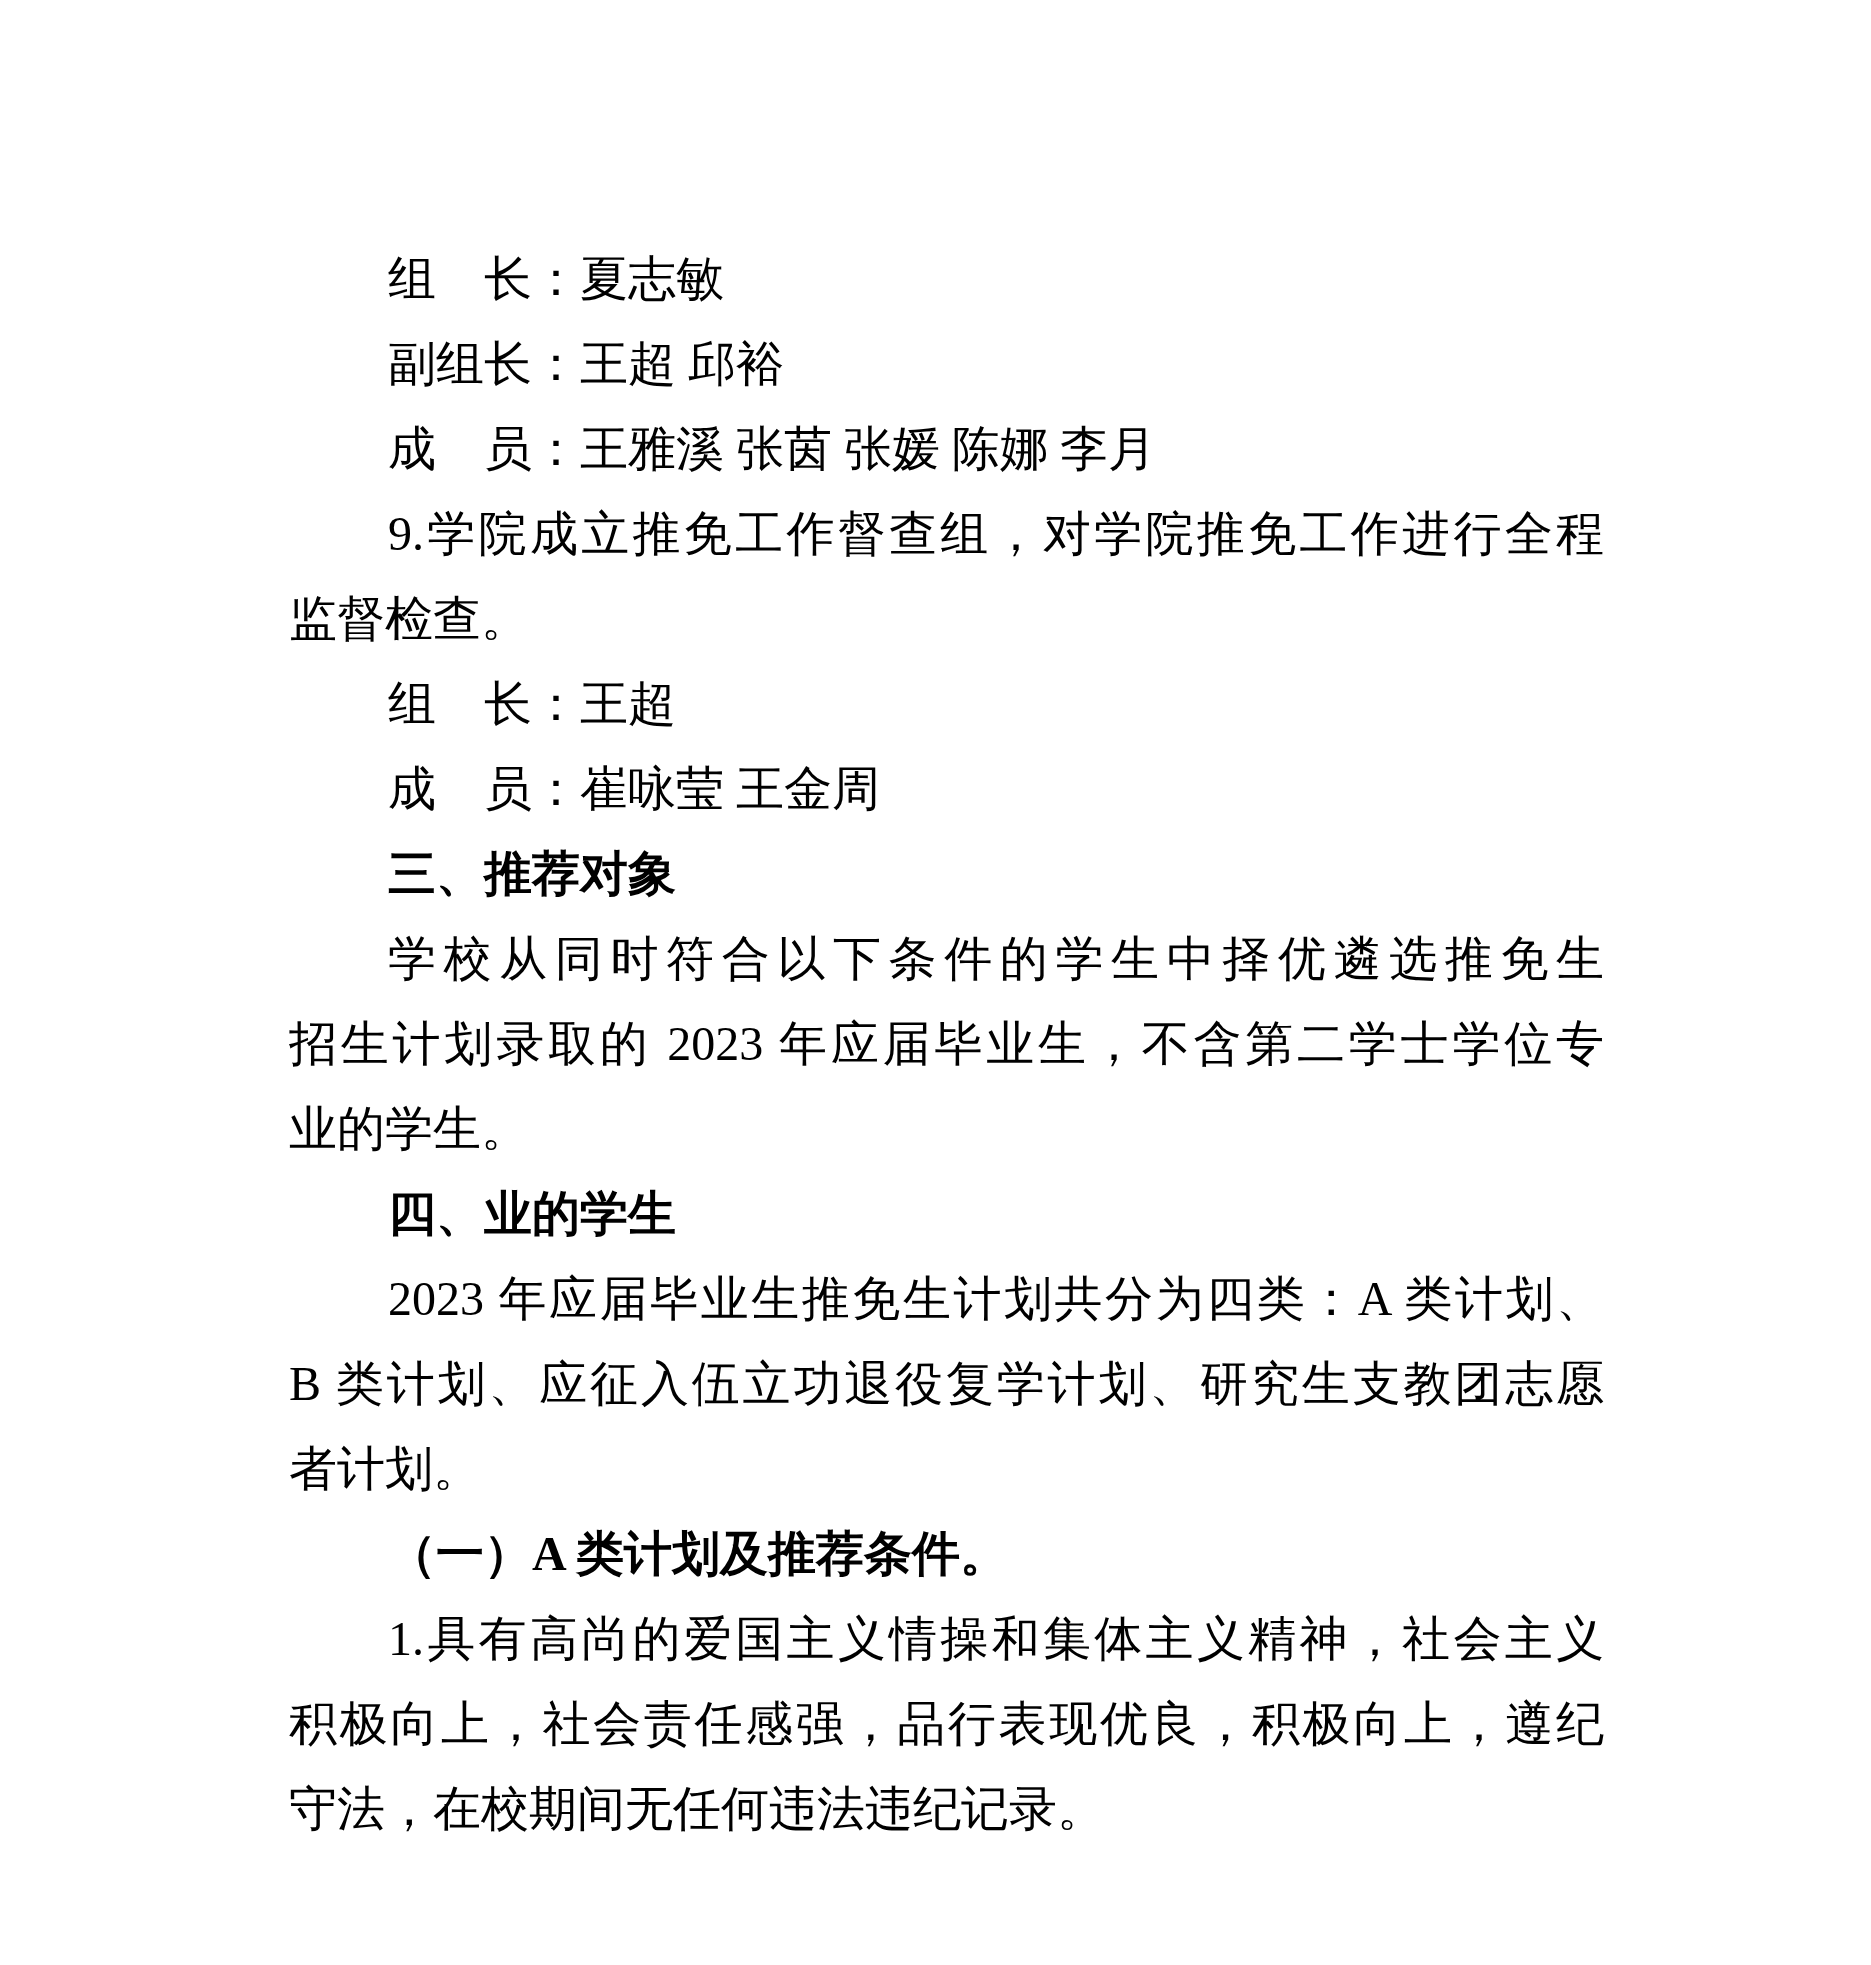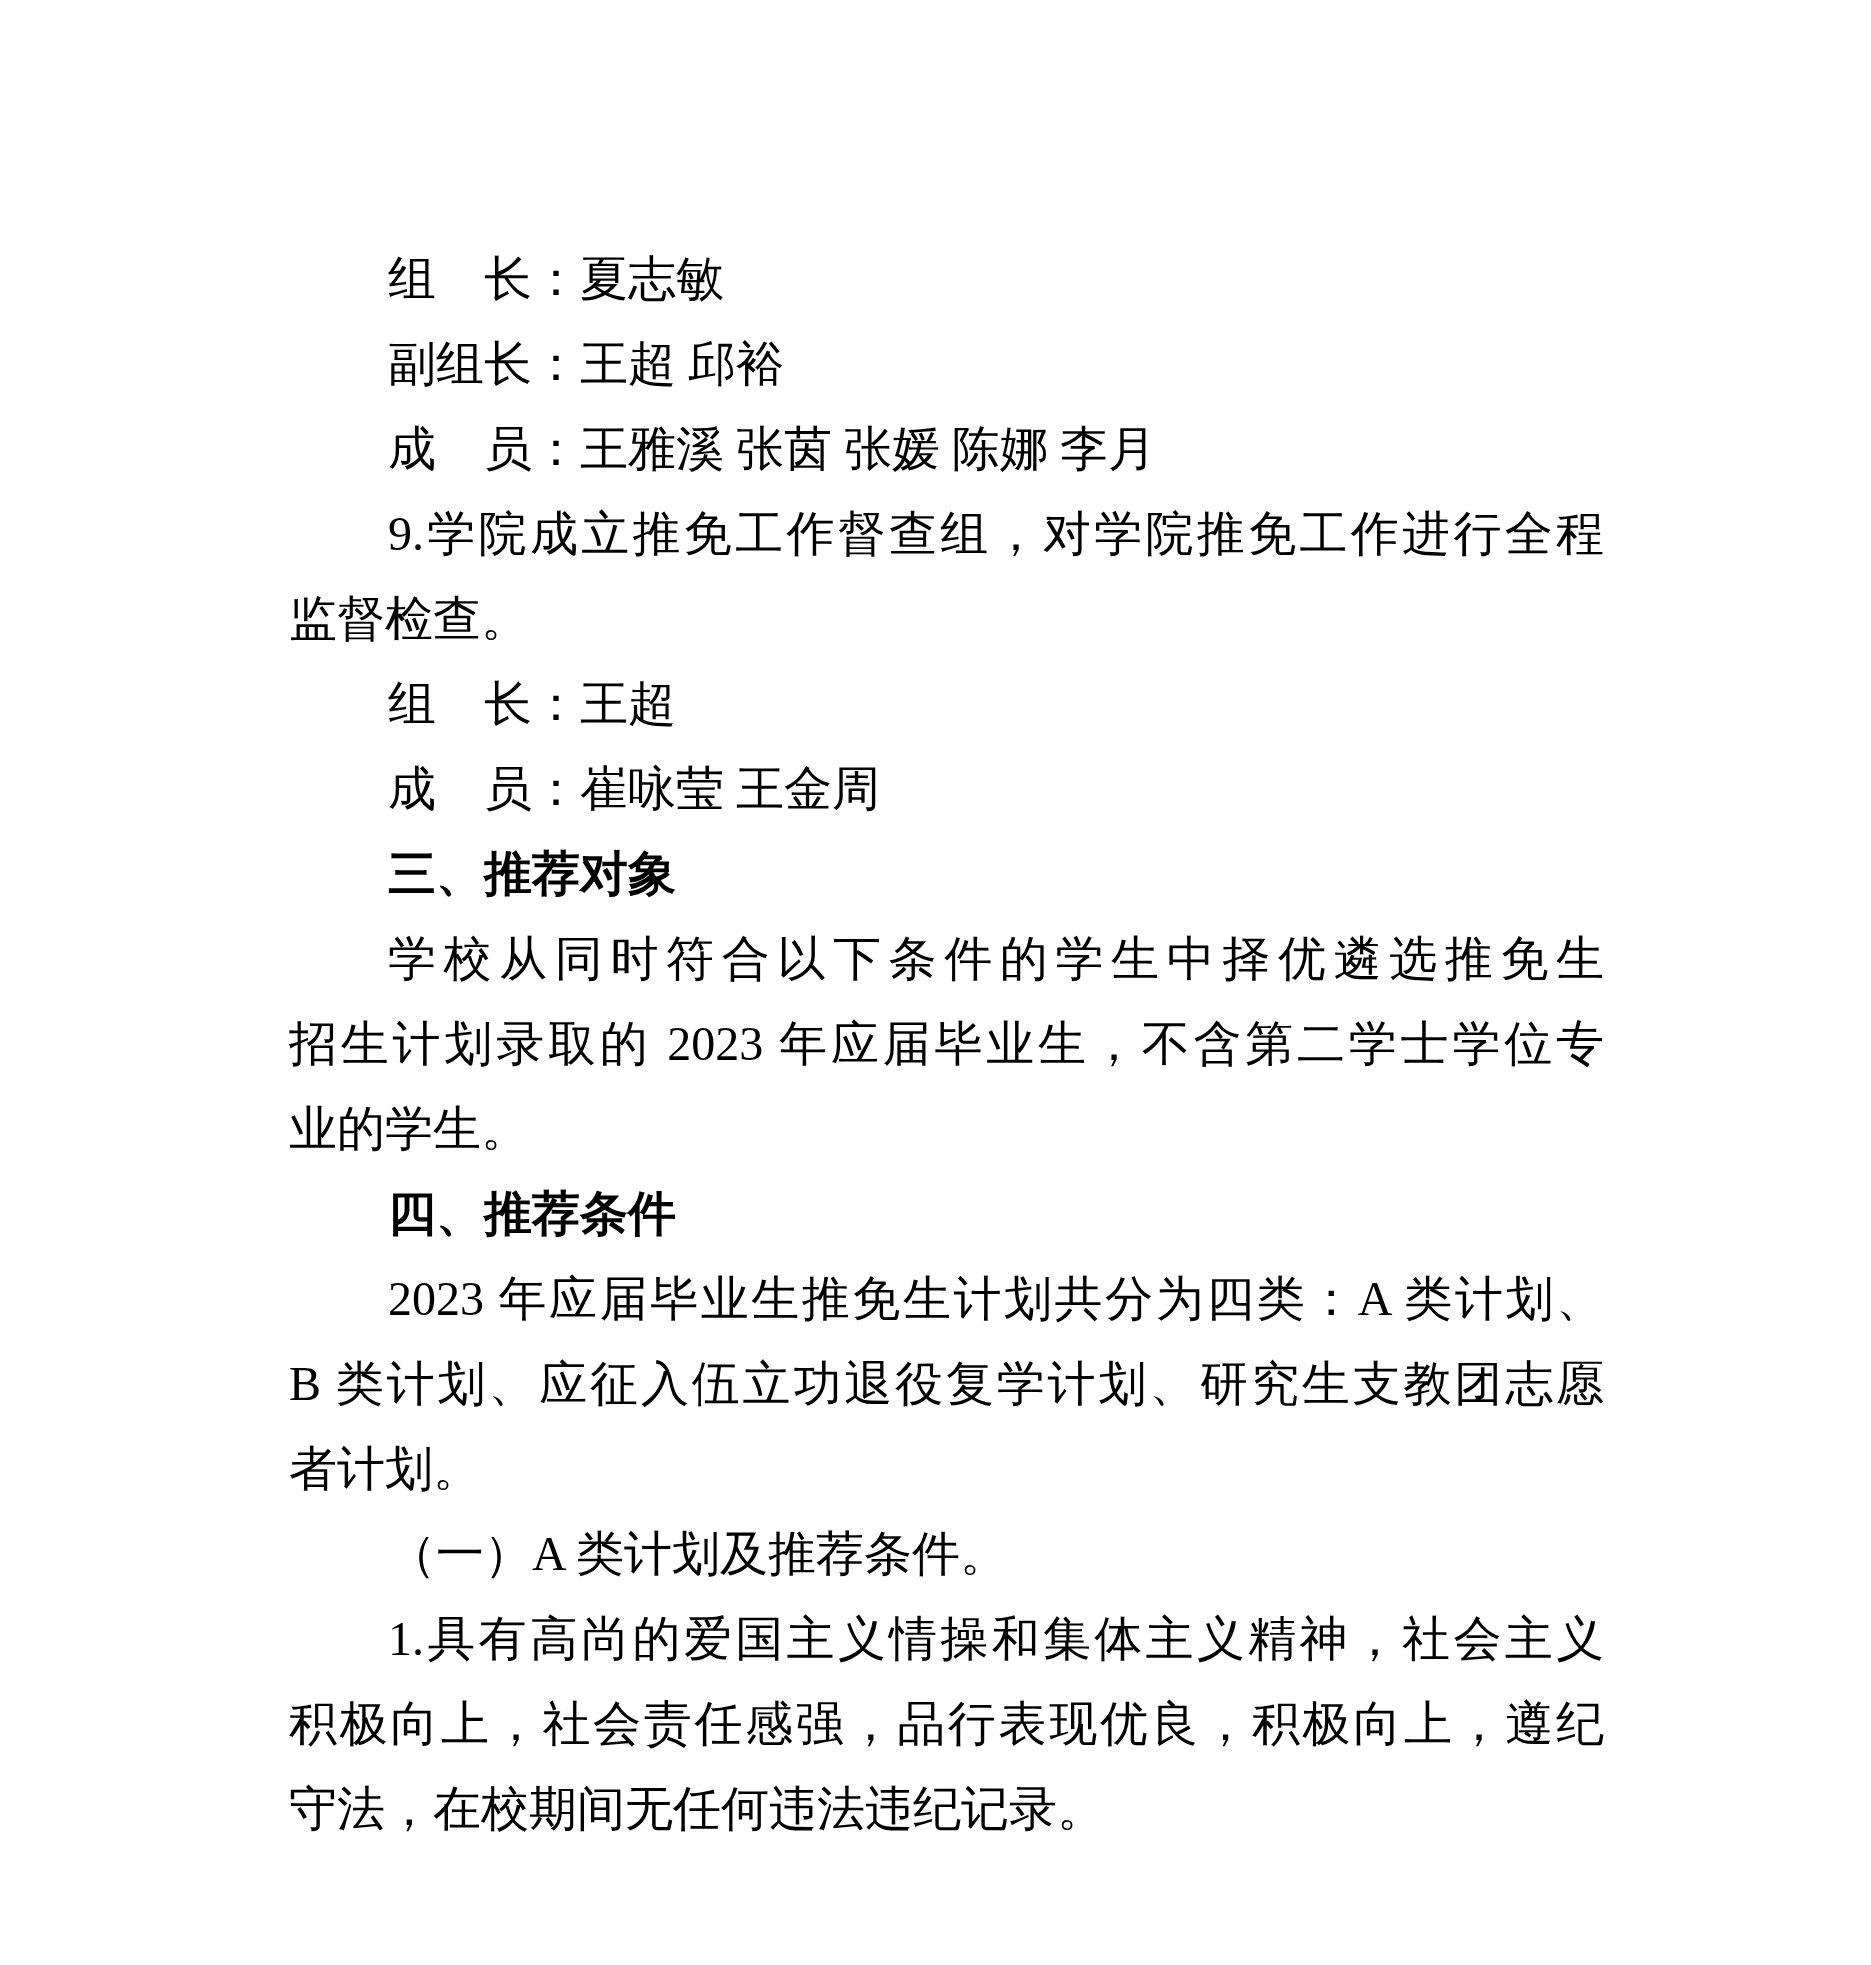--- a/index.html
+++ b/index.html
@@ -28,40 +28,40 @@
   .line.justify{
     text-align:justify;
     text-align-last:justify;
     text-justify:inter-ideograph;
   }
   .line.hei{
     font-family:"Liberation Sans","DejaVu Sans",sans-serif;
     font-weight:bold;
   }
   .line.bold{
-    font-weight:normal;
+    font-weight:bold;
   }
 </style>
 </head>
 <body>
 
 <div class="page">
   <div class="text-block" id="text-block">
       <div class="line indent">组　长：夏志敏</div>
       <div class="line indent">副组长：王超 邱裕</div>
       <div class="line indent">成　员：王雅溪 张茵 张媛 陈娜 李月</div>
       <div class="line indent justify">9.学院成立推免工作督查组，对学院推免工作进行全程</div>
       <div class="line">监督检查。</div>
       <div class="line indent">组　长：王超</div>
       <div class="line indent">成　员：崔咏莹 王金周</div>
       <div class="line indent hei">三、推荐对象</div>
       <div class="line indent justify">学校从同时符合以下条件的学生中择优遴选推免生</div>
       <div class="line justify">招生计划录取的 2023 年应届毕业生，不含第二学士学位专</div>
       <div class="line">业的学生。</div>
-      <div class="line indent hei">四、推荐条件</div>
+      <div class="line indent hei">四、业的学生</div>
       <div class="line indent justify">2023 年应届毕业生推免生计划共分为四类：A 类计划、</div>
       <div class="line justify">B 类计划、应征入伍立功退役复学计划、研究生支教团志愿</div>
       <div class="line">者计划。</div>
       <div class="line indent bold">（一）A 类计划及推荐条件。</div>
       <div class="line indent justify">1.具有高尚的爱国主义情操和集体主义精神，社会主义</div>
       <div class="line justify">积极向上，社会责任感强，品行表现优良，积极向上，遵纪</div>
       <div class="line">守法，在校期间无任何违法违纪记录。</div>
     </div>
 
 </div>

